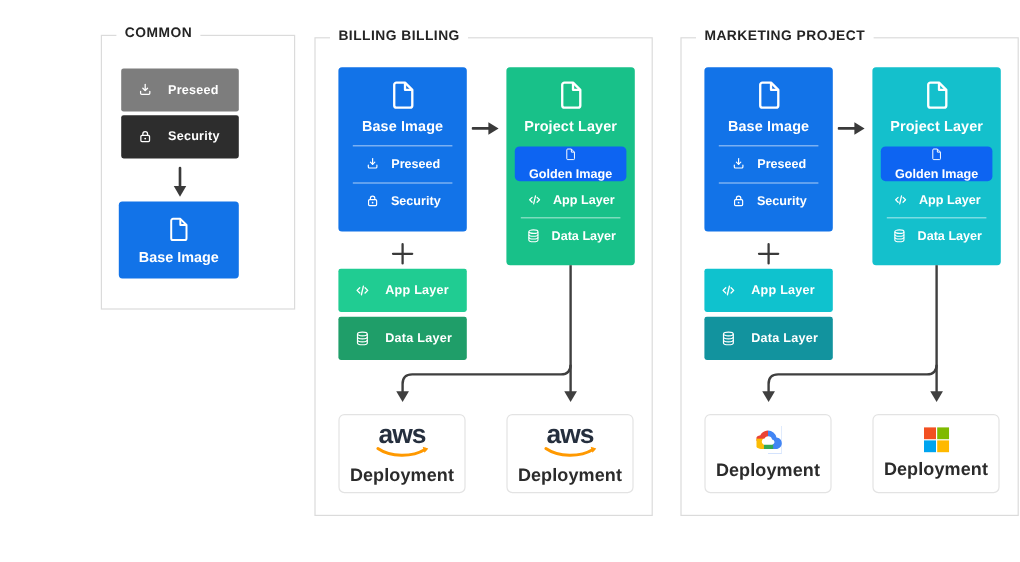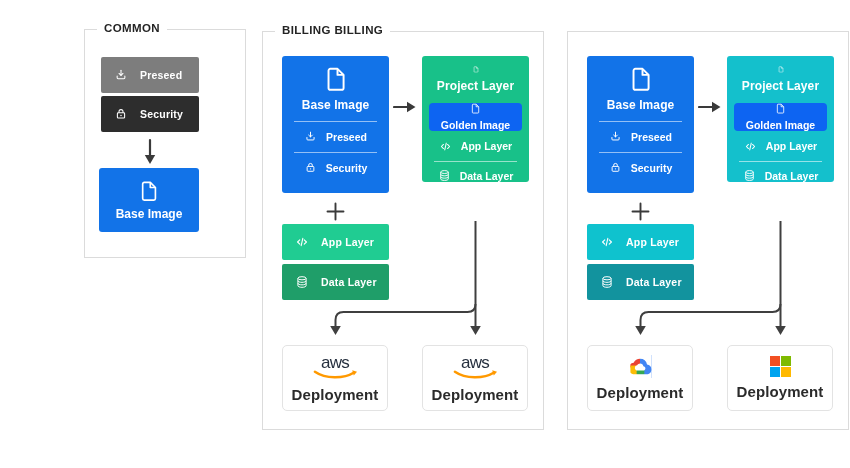--- a/index.html
+++ b/index.html
@@ -33,21 +33,21 @@
   
   .common-base-card{position:absolute;left:14px;top:138px;width:100px;height:64px;
     background:var(--blue);border-radius:3px;color:#fff;display:flex;flex-direction:column;
     align-items:center;justify-content:center;gap:5px;}
   .common-base-card .title{font-size:12px;font-weight:700;}
 
   
   .big-card{position:absolute;width:107px;border-radius:3px;color:#fff;display:flex;
     flex-direction:column;align-items:center;box-sizing:border-box;}
   .card-base{left:19px;top:24px;height:137px;background:var(--blue);}
-  .card-proj{left:159px;top:24px;height:126px;}
+  .card-proj{left:159px;top:24px;height:165px;}
   .panel-billing .card-proj{background:var(--billing-green);}
   .panel-marketing .card-proj{background:var(--marketing-teal);}
   .big-card .doc-big{margin-top:10px;}
   .big-card .card-title{margin-top:6px;font-size:12px;font-weight:700;letter-spacing:.1px;}
   .hr{width:83px;height:1px;background:rgba(255,255,255,.55);}
   .card-base .hr{margin-top:9px;}
   .row{display:flex;align-items:center;gap:9px;margin-top:8px;font-size:10.5px;font-weight:600;}
   .card-proj .row-app{margin-top:9px;}
   .card-proj .hr{margin-top:8px;}
 
@@ -63,21 +63,21 @@
   .connector{position:absolute;left:0;top:0;pointer-events:none;}
 
   
   .deploy-card{position:absolute;top:313px;width:106px;height:66px;background:#fff;
     border:1px solid #e3e3e3;border-radius:5px;display:flex;flex-direction:column;
     align-items:center;justify-content:center;gap:6px;box-sizing:border-box;}
   .deploy-left{left:19px;}
   .deploy-right{left:159px;}
   .deploy-label{font-size:15px;font-weight:600;color:#2b2b2b;letter-spacing:.1px;}
   .aws-logo{display:flex;flex-direction:column;align-items:center;line-height:1;}
-  .aws-word{font-size:17px;font-weight:400;letter-spacing:-.8px;color:var(--aws-navy);}
+  .aws-word{font-size:22px;font-weight:700;letter-spacing:-.8px;color:var(--aws-navy);}
   .aws-swoosh{margin-top:-1px;}
 
   .ic{display:block;}
 </style>
 </head>
 <body>
 
 <svg width="0" height="0" style="position:absolute" aria-hidden="true">
   <defs>
     <symbol id="i-doc" viewBox="0 0 24 24">
@@ -232,20 +232,21 @@
         <svg class="aws-swoosh" width="44" height="10" viewBox="0 0 46 10">
           <path d="M2 1.6C13 9.2 32 9.2 43 2.4" stroke="#FF9900" stroke-width="2.6" fill="none" stroke-linecap="round"></path>
           <polygon points="41,0 46,1.6 42.6,5.4" fill="#FF9900"></polygon>
         </svg>
       </div>
       <span class="deploy-label">Deployment</span>
     </div>
   </section>
 
   <section class="panel panel-marketing">
+    <div class="panel-label">MARKETING PROJECT</div>
 
     <div class="big-card card-base">
       <svg class="ic doc-big" width="26" height="26">
           <use href="#i-doc"></use>
         </svg>
       <div class="card-title">Base Image</div>
       <div class="hr"></div>
       <div class="row">
         <svg class="ic" width="13" height="13">
             <use href="#i-download"></use>

